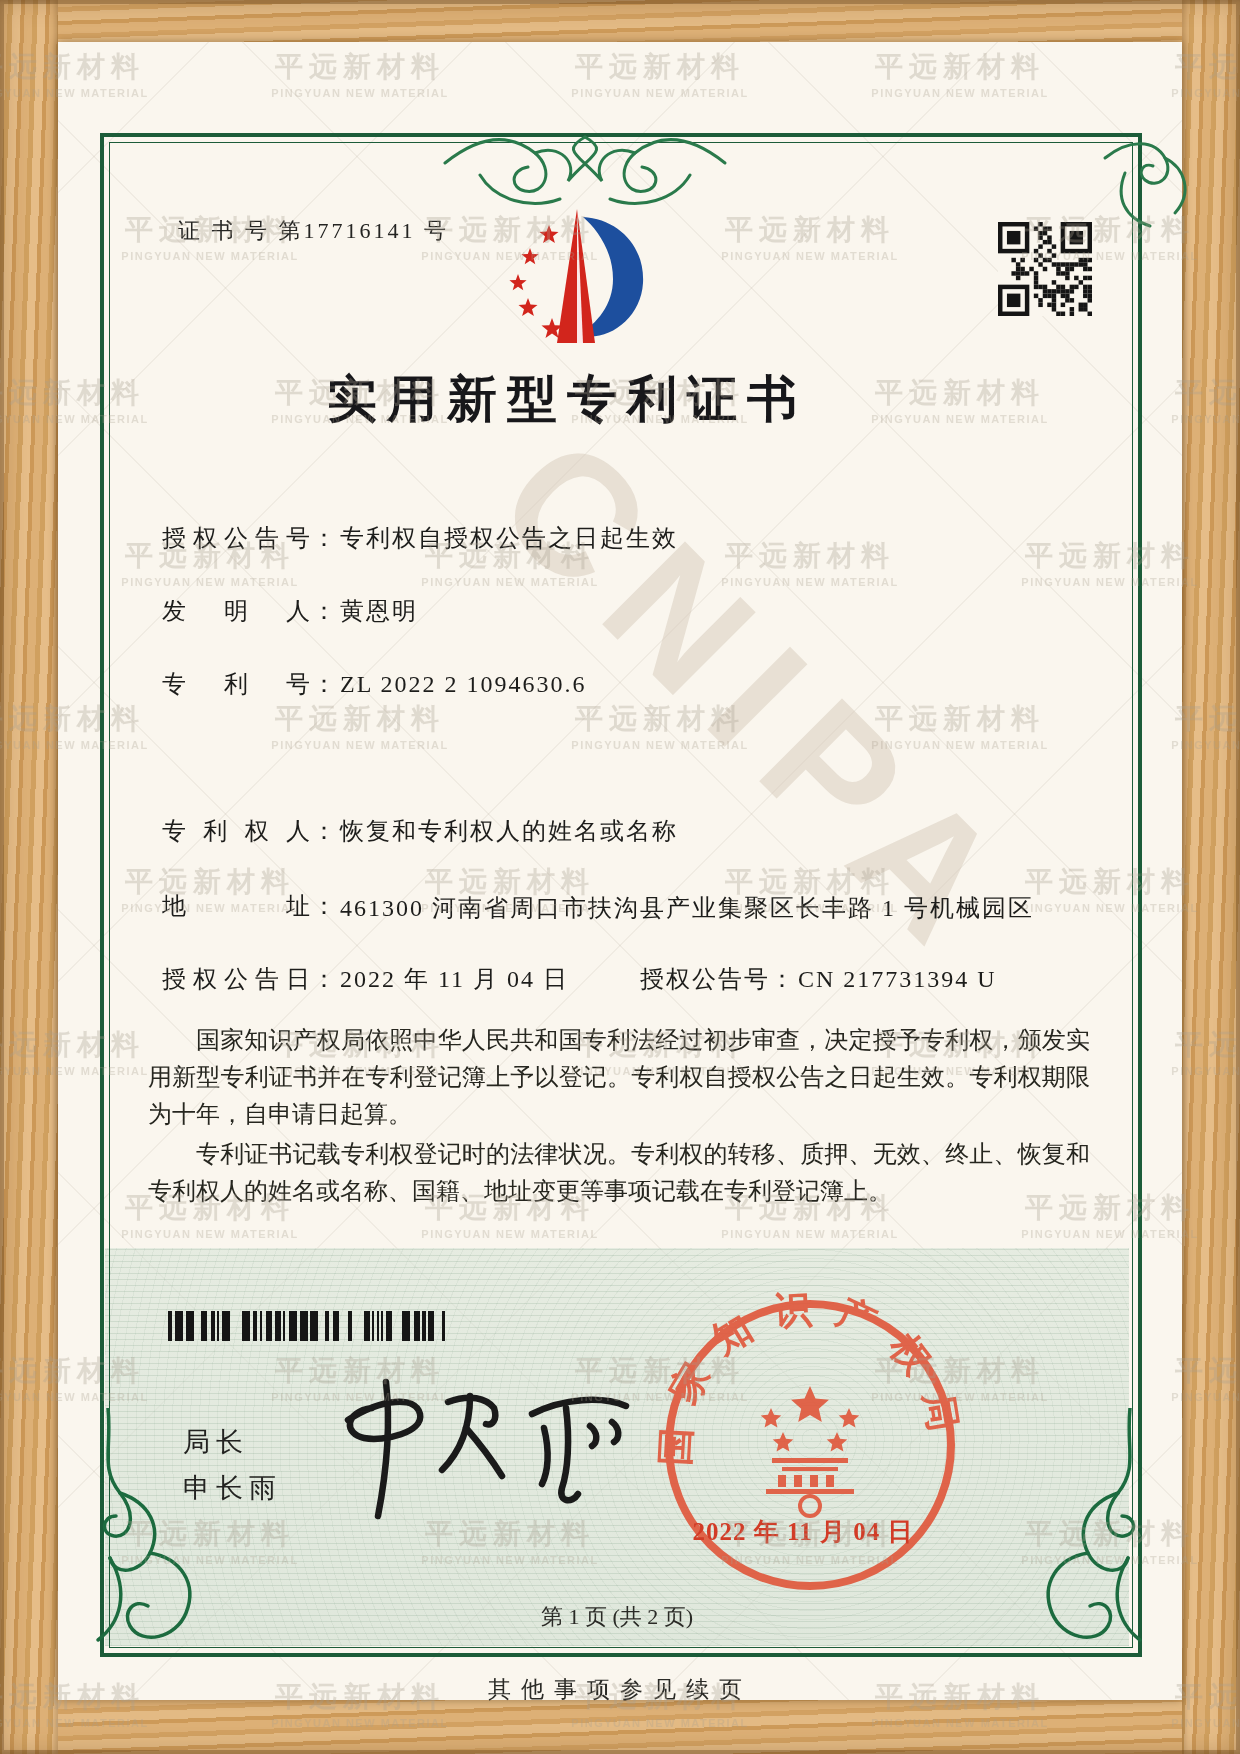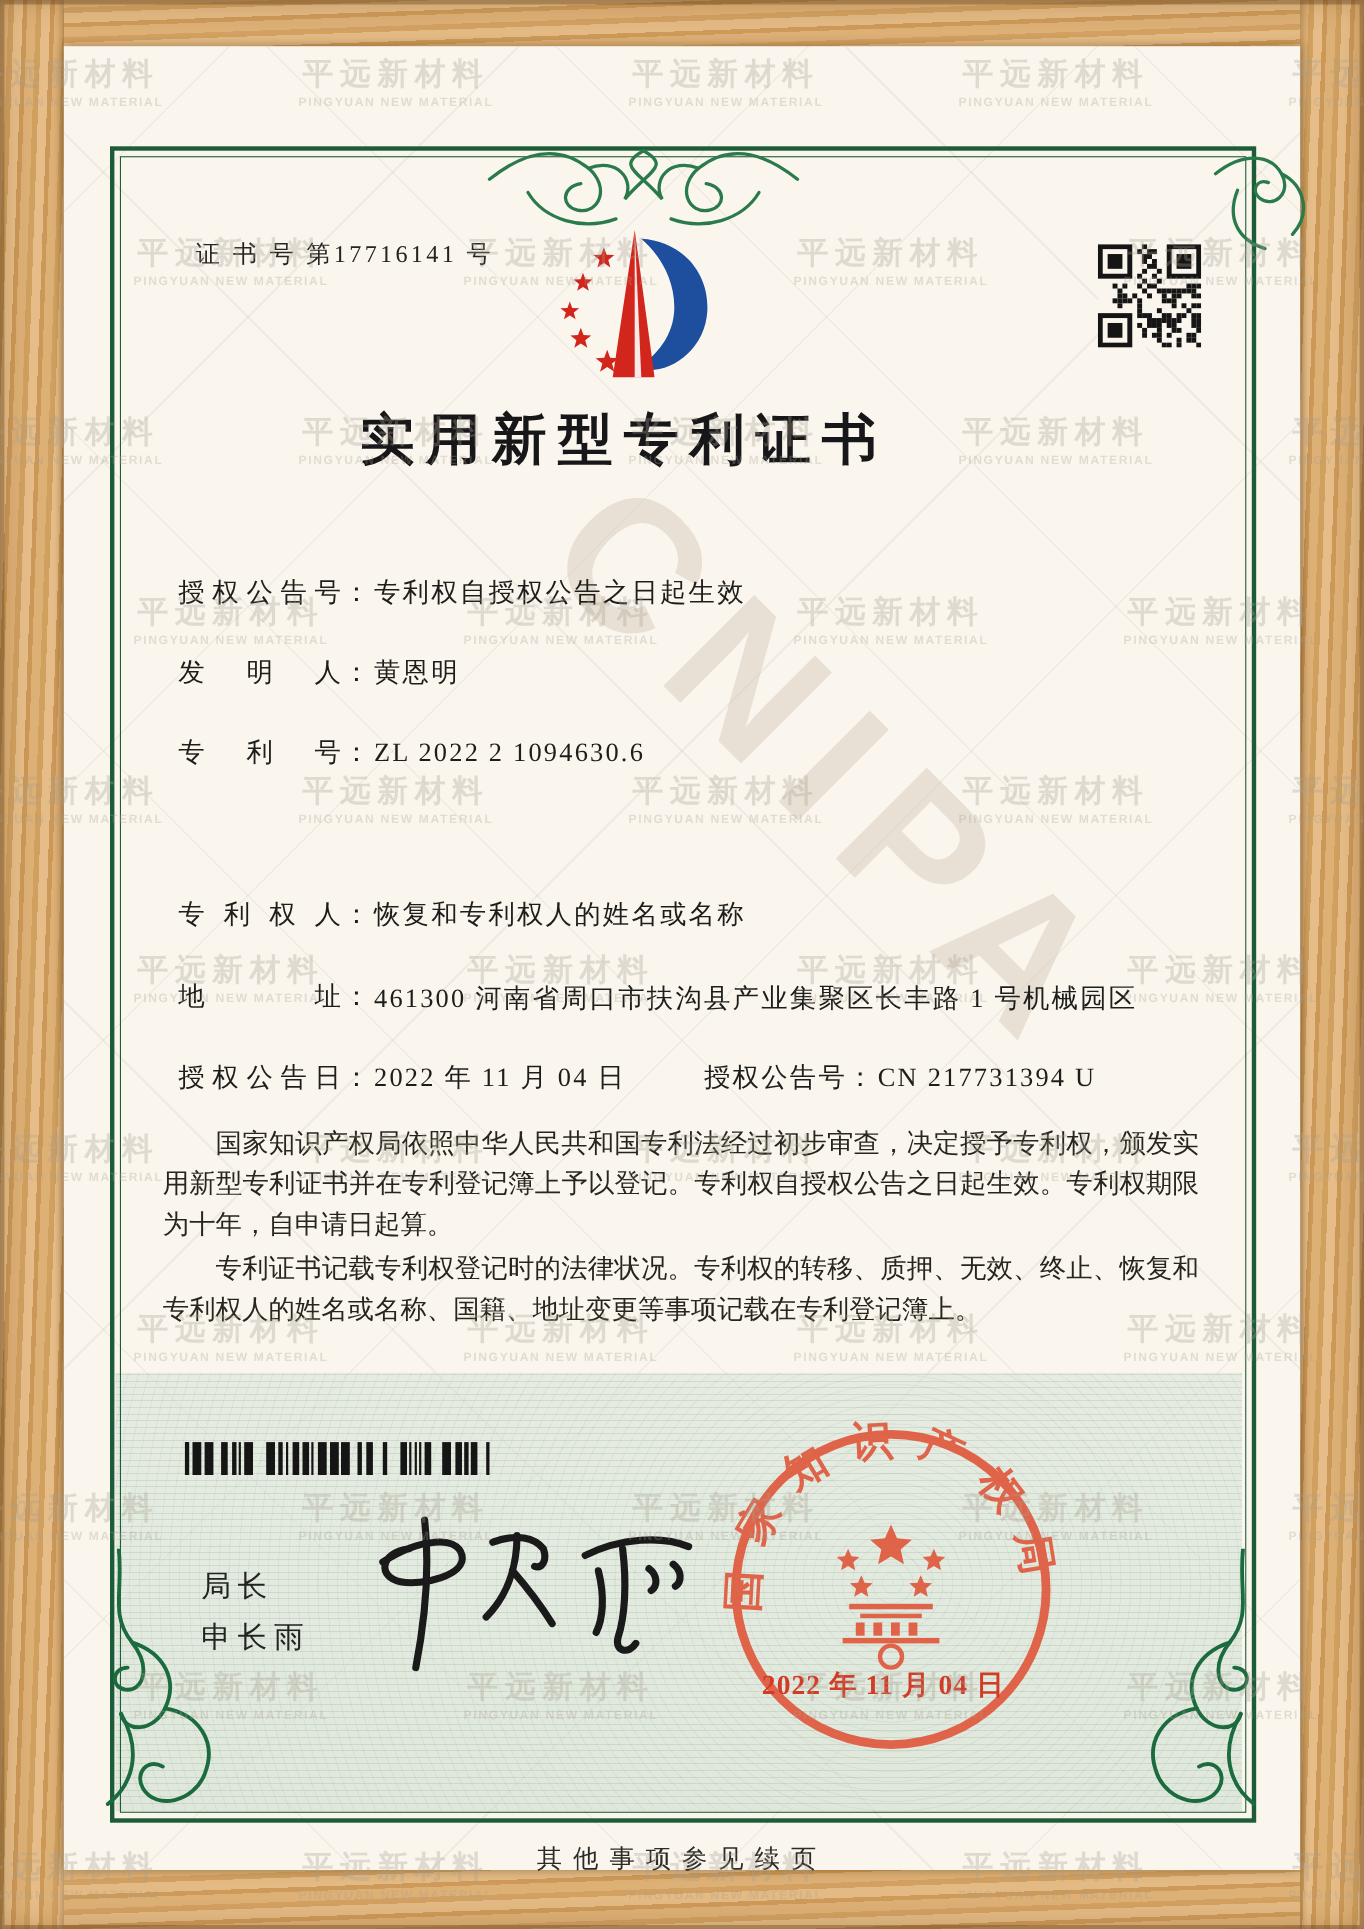--- a/index.html
+++ b/index.html
@@ -324,20 +324,21 @@
       <rect x="123" y="185" width="8" height="12"></rect>
         <rect x="139" y="185" width="8" height="12"></rect>
       <rect x="155" y="185" width="8" height="12"></rect>
         <rect x="171" y="185" width="8" height="12"></rect>
       <rect x="111" y="199" width="88" height="5"></rect>
       <circle cx="155" cy="216" r="10" fill="none" stroke="#e0563a" stroke-width="4"></circle>
     </g>
   </svg>
   <div class="abs seal-date">2022 年 11 月 04 日</div>
 
+  <div class="abs footer-page z6">第 1 页 (共 2 页)</div>
   <div class="abs bottom-note">其他事项参见续页</div>
 
   <div class="wm-layer" id="wm-grid">
       <div class="wm-cell" style="left: -90px; top: 48px;">
         <div class="wm-cn">平远新材料</div>
         <div class="wm-en">PINGYUAN NEW MATERIAL</div>
       </div>
       <div class="wm-cell" style="left: 210px; top: 48px;">
         <div class="wm-cn">平远新材料</div>
         <div class="wm-en">PINGYUAN NEW MATERIAL</div>

